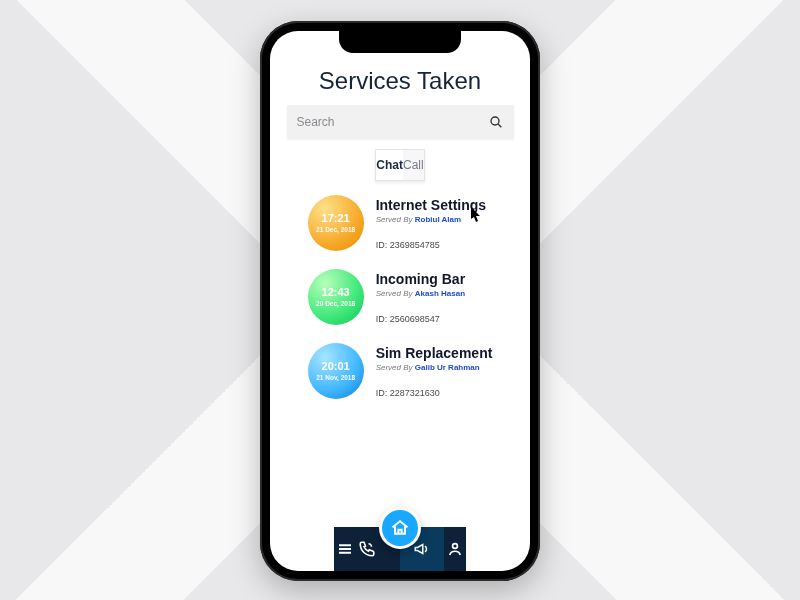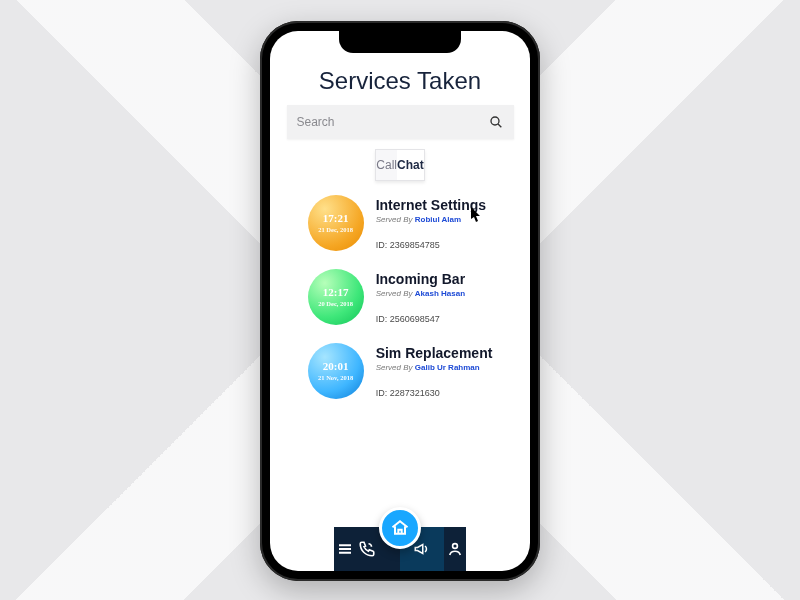--- a/index.html
+++ b/index.html
@@ -87,21 +87,21 @@
     font-size:12px; color:#7a7a88; cursor:pointer;
     background:#f7f7f9;
   }
   .tab.active { background:#fff; color:#1f2a44; font-weight:600; }
 
   .list { flex:1; overflow:hidden; padding: 2px 14px 0; }
   .item { display:flex; align-items:center; gap:12px; padding: 8px 0 10px; }
   .bubble {
     width:56px; height:56px; border-radius:50%;
     display:flex; flex-direction:column; align-items:center; justify-content:center;
-    color:#fff; flex-shrink:0;font-family:Liberation Serif, serif;
+    color:#fff; flex-shrink:0;
   }
   .g-orange { background: radial-gradient(circle at 30% 25%, #ffe08a, #f5a623 65%, #e98a00); }
   .g-green  { background: radial-gradient(circle at 30% 25%, #b6ffb9, #3fe77a 60%, #0fc256); }
   .g-red    { background: radial-gradient(circle at 30% 25%, #ff9aa0, #ff4d63 58%, #e21f3d); }
   .g-blue   { background: radial-gradient(circle at 30% 25%, #a5e5ff, #3fb6ff 60%, #0a7bd6); }
   .btime { font-size:11px; font-weight:700; line-height:1; }
   .bdate { font-size:6.5px; font-weight:600; opacity:.95; margin-top:2px; white-space:nowrap; }
 
   .info { flex:1; min-width:0; }
   .ititle { font-size:14px; font-weight:700; color:#12182b; margin-bottom:2px; }
@@ -165,39 +165,39 @@
       <div class="search">
         <input placeholder="Search" style="">
         <svg class="searchicon" viewBox="0 0 24 24" fill="none" stroke="#333" stroke-width="2">
             <circle cx="10.5" cy="10.5" r="6"></circle>
             <line x1="15" y1="15" x2="20" y2="20"></line>
           </svg>
       </div>
     </div>
 
     <div class="tabs">
+      <div class="tab active">Chat</div>
       <div class="tab">Call</div>
-      <div class="tab active">Chat</div>
     </div>
 
     <div class="list">
         <div class="item">
           <div class="bubble g-orange">
             <div class="btime">17:21</div>
             <div class="bdate">21 Dec, 2018</div>
           </div>
           <div class="info">
             <div class="ititle">Internet Settings</div>
             <div class="iserv"><i>Served By</i> <b>Robiul Alam</b></div>
             <div class="iid">ID: 2369854785</div>
           </div>
         </div>
         <div class="item">
           <div class="bubble g-green">
-            <div class="btime">12:17</div>
+            <div class="btime">12:43</div>
             <div class="bdate">20 Dec, 2018</div>
           </div>
           <div class="info">
             <div class="ititle">Incoming Bar</div>
             <div class="iserv"><i>Served By</i> <b>Akash Hasan</b></div>
             <div class="iid">ID: 2560698547</div>
           </div>
         </div>
         <div class="item">
           <div class="bubble g-blue">

